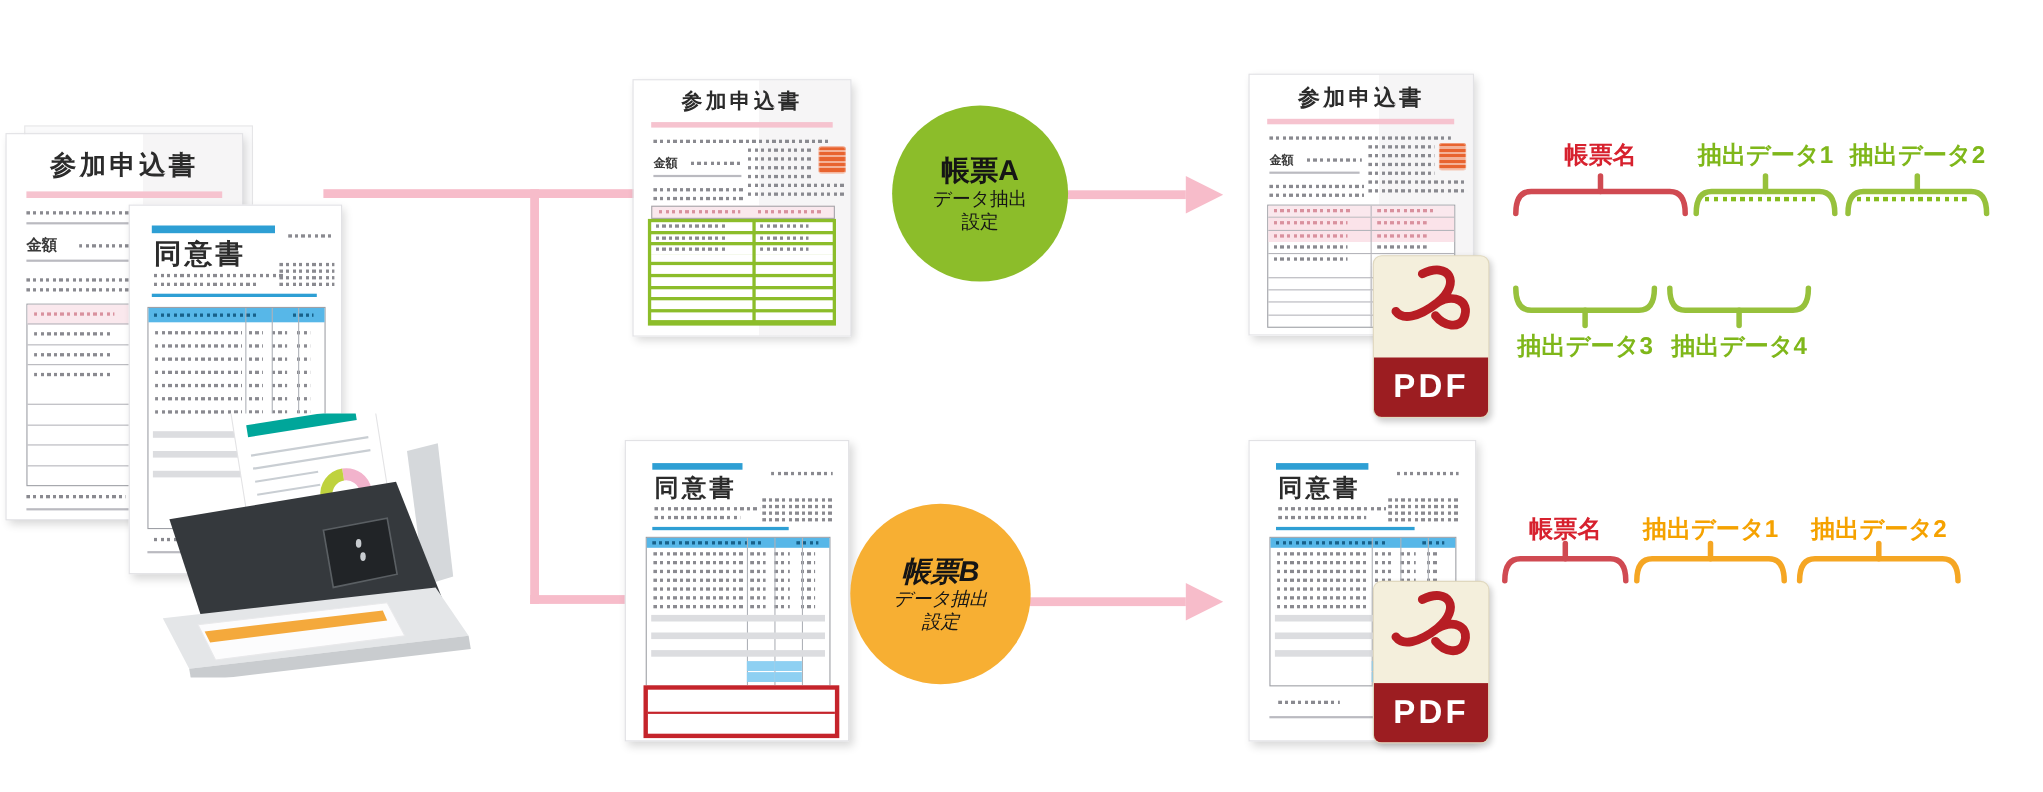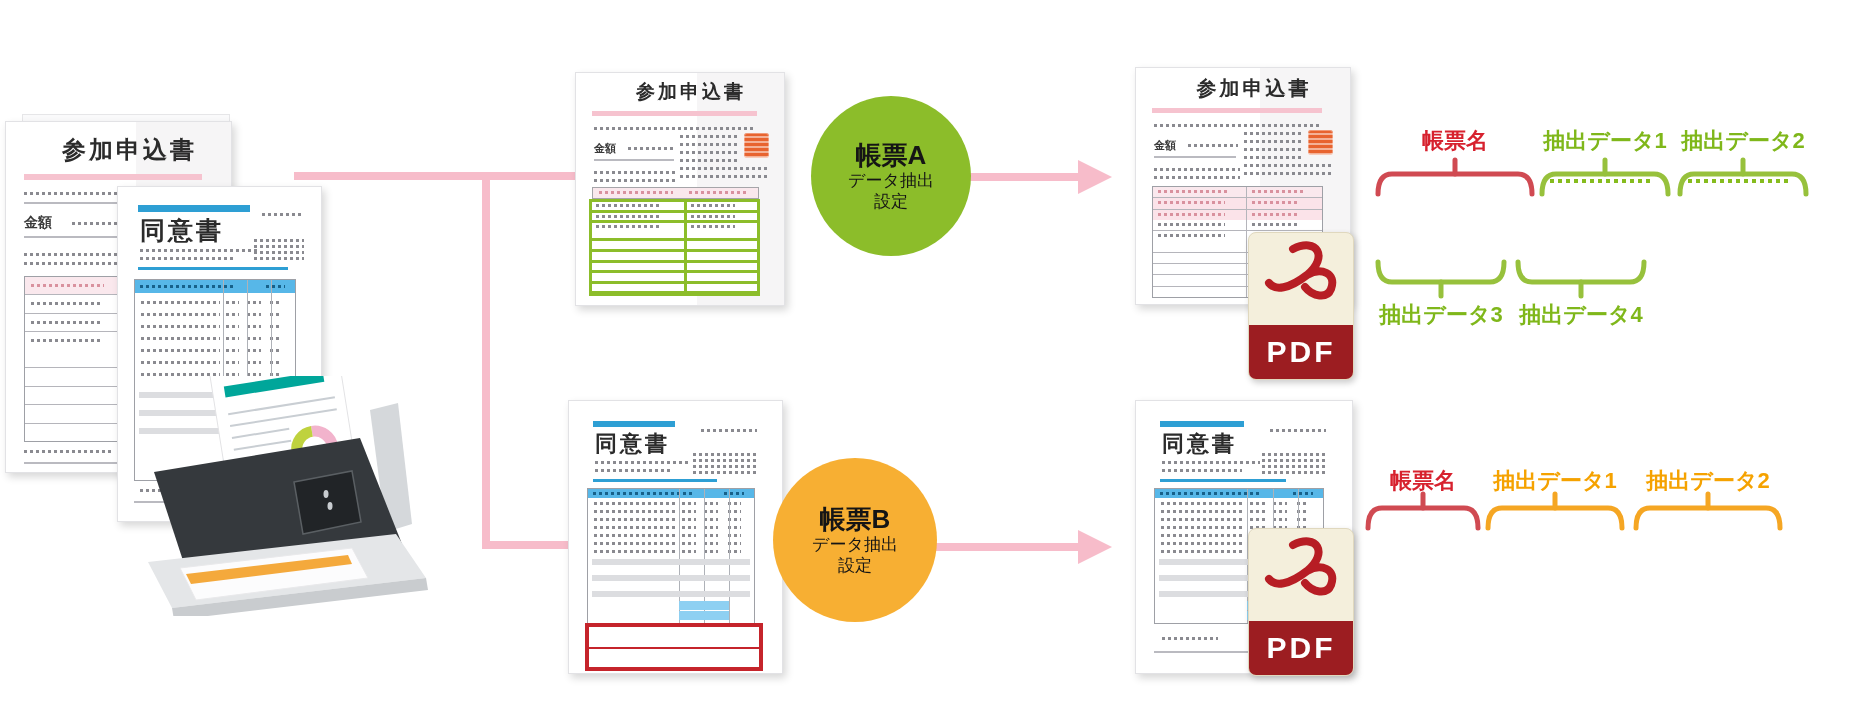--- a/index.html
+++ b/index.html
@@ -8,21 +8,21 @@
   .abs{position:absolute;}
   svg.layer{position:absolute;left:0;top:0;pointer-events:none;}
 
   
   .banner{position:absolute;top:4px;height:54px;background:#F9C9D4;border-radius:27px;
           display:flex;align-items:center;justify-content:center;z-index:2;}
   .banner span{font-size:30px;font-weight:600;color:#1f1f1f;letter-spacing:1px;white-space:nowrap;}
 
   
   .sheet{position:absolute;background:#fff;border:1px solid #E2E2E5;
-         box-shadow:3px 4px 8px rgba(0,0,0,.16);z-index:2;padding-left:11px;}
+         box-shadow:3px 4px 8px rgba(0,0,0,.16);z-index:2;}
   .sheet.fold{background:linear-gradient(90deg,#ffffff 58%,#F6F5F6 58%);}
   .backsheet{position:absolute;background:#FAFAFB;border:1px solid #E6E6E8;z-index:1;}
   .doctitle{position:absolute;width:100%;text-align:center;font-weight:bold;color:#2b2b2b;letter-spacing:3px;}
   .doctitle.left{width:auto;text-align:left;}
   .pinkbar{position:absolute;height:5px;background:#F6C3CF;}
   .bluebar{position:absolute;background:#2E9FD4;}
   .hr{position:absolute;height:2px;background:#BABAC0;}
   .dots{position:absolute;height:3px;background-image:repeating-linear-gradient(90deg,var(--dc,#8A8A90) 0 3px,transparent 3px 6px);}
   .dots.big{height:4px;background-image:repeating-linear-gradient(90deg,var(--dc,#8A8A90) 0 4px,transparent 4px 8px);}
   .dots.red{--dc:#D9919E;}
@@ -457,21 +457,21 @@
       <div class="bluecell" style="left:55%;width:15%;top:112px;height:9px;"></div>
       <div class="bluecell" style="left:70%;width:15%;top:112px;height:9px;"></div>
       <div class="bluecell" style="left:55%;width:15%;top:122px;height:9px;"></div>
       <div class="bluecell" style="left:70%;width:15%;top:122px;height:9px;"></div>
     </div>
     <div class="redbox" style="left:16px;top:222px;width:170px;height:40px;">
         <i></i>
       </div>
   </div>
 
-  <div class="pcircle pc-b" style="left:773px;top:458px;width:164px;height:164px;">
+  <div class="pcircle pc-b" style="left:773px;top:458px;width:164px;height:164px;font-style:italic;">
     <div class="nm">帳票B</div>
     <div class="sb">データ抽出</div>
     <div class="sb">設定</div>
   </div>
 
   <div class="sheet fold" style="left:1135px;top:67px;width:203px;height:236px;">
     <div class="doctitle" style="top:7px;font-size:20px;">参加申込書</div>
     <div class="pinkbar" style="left:16px;top:40px;width:170px;"></div>
     <i class="dots abs" style="left:18px;top:56px;width:165px;"></i>
     <div class="amount" style="left:18px;top:70px;font-size:11px;">金額</div>

